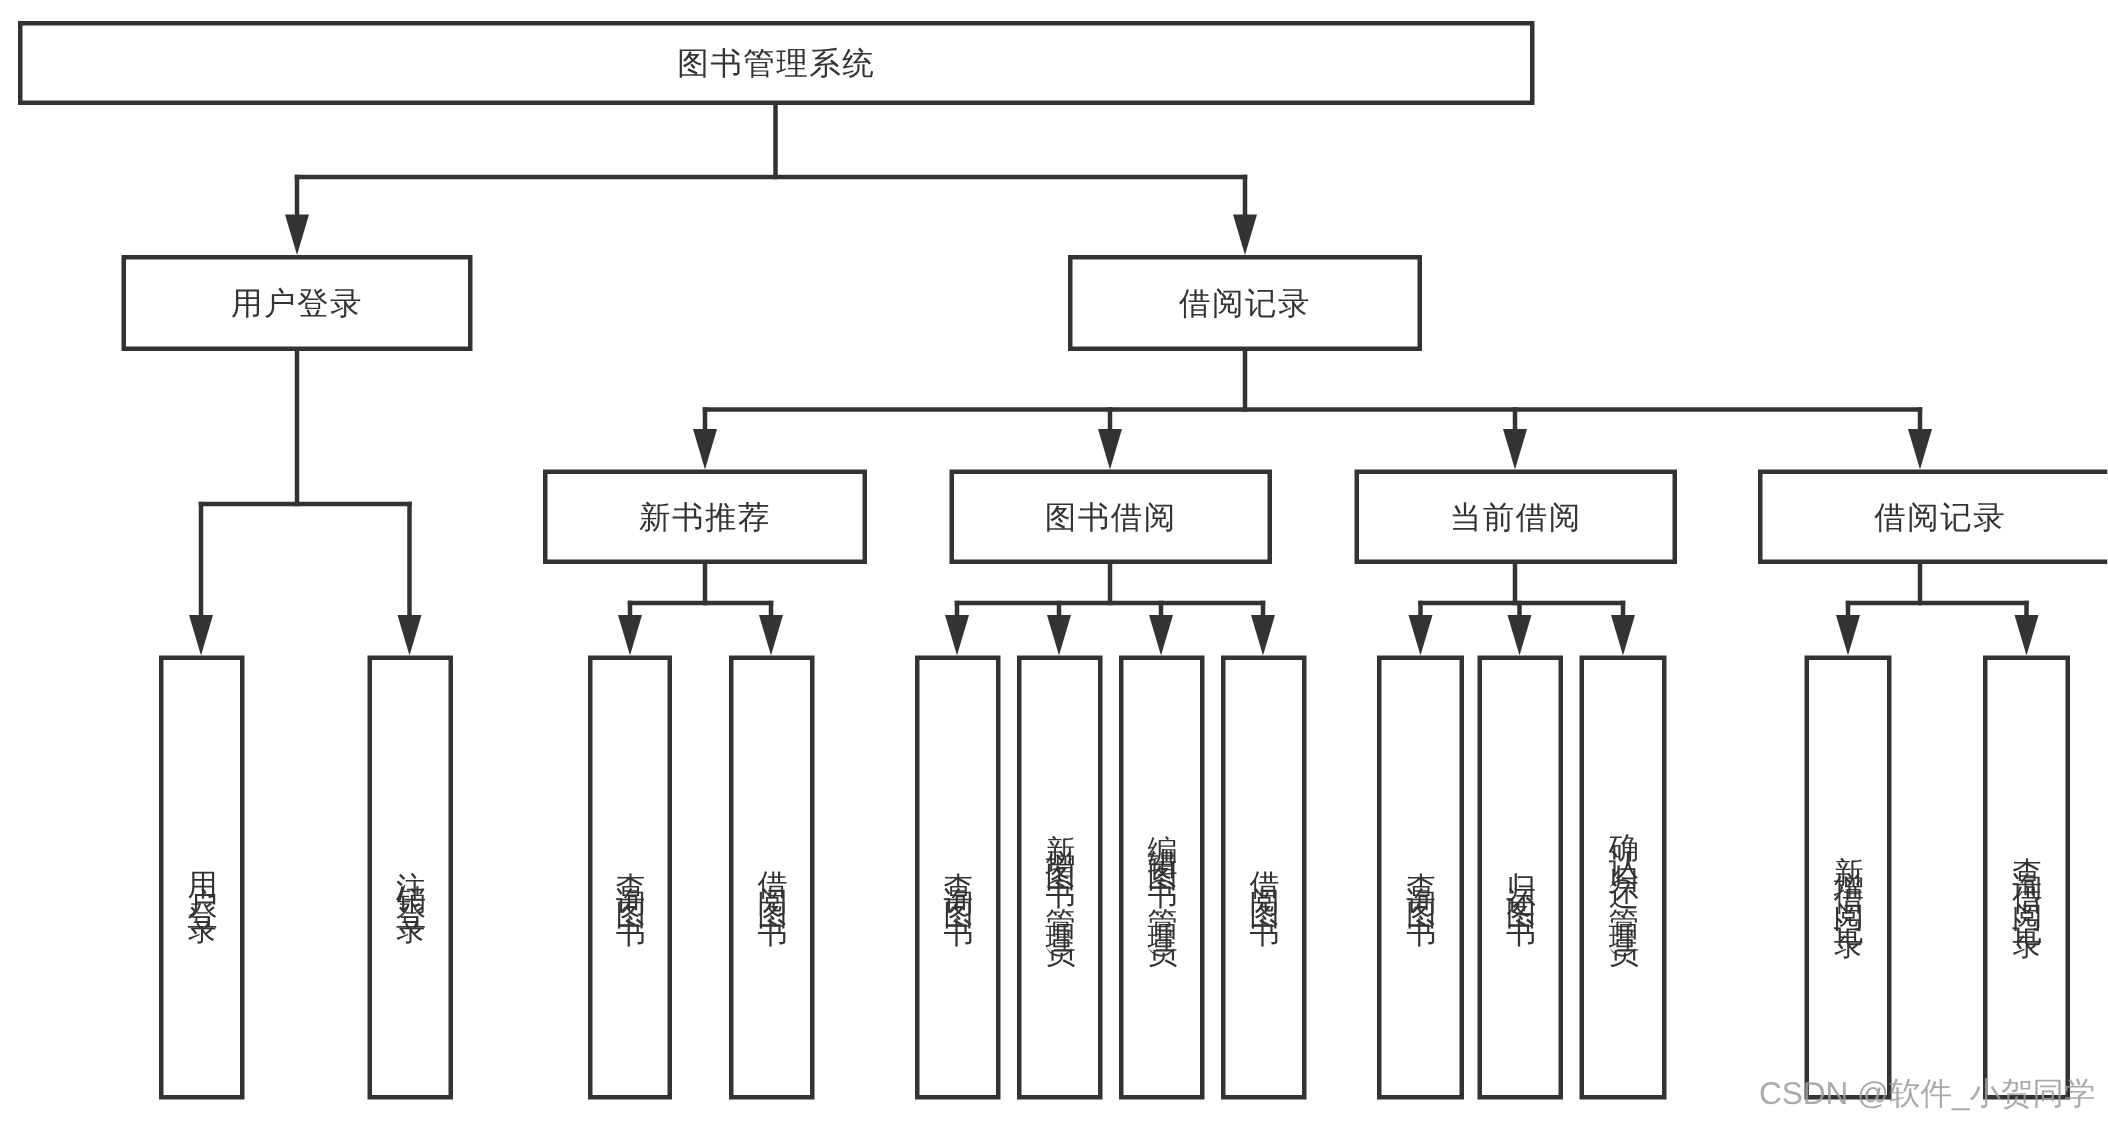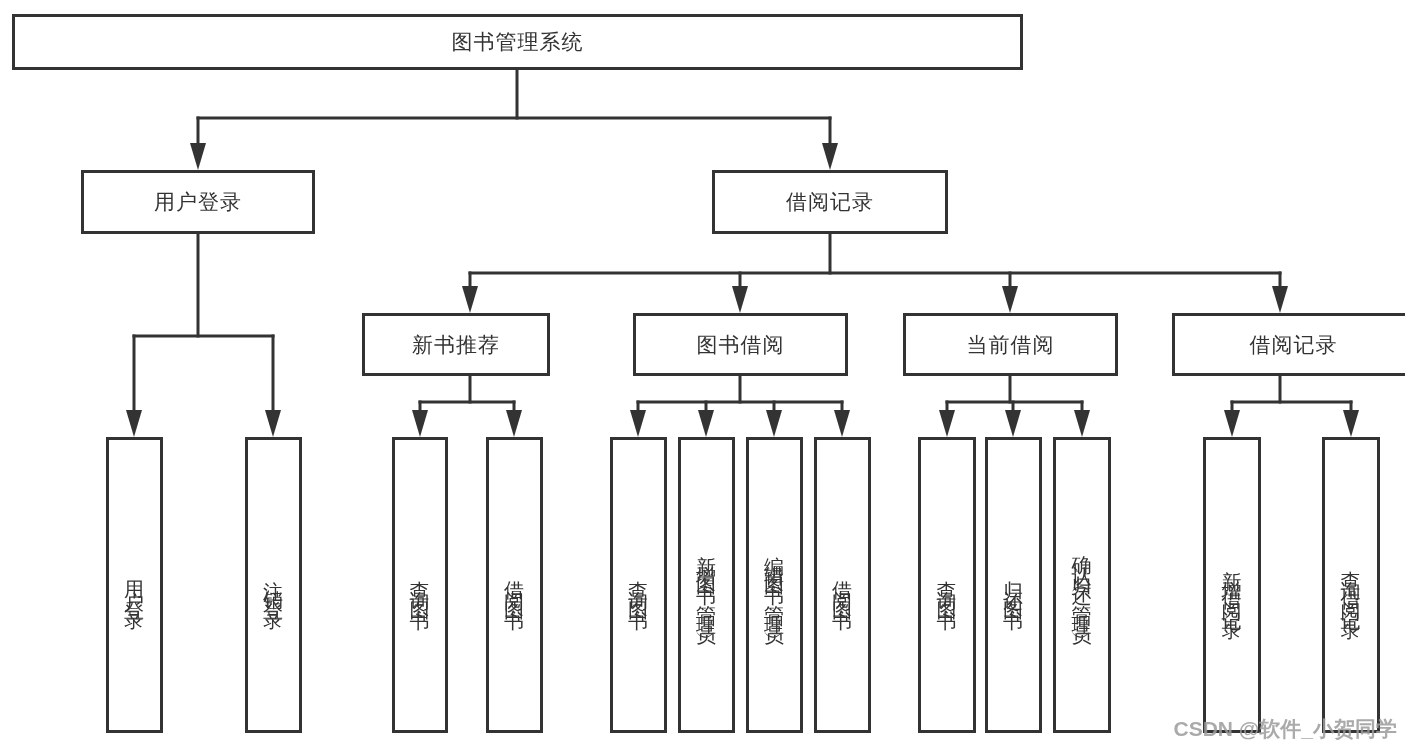--- a/index.html
+++ b/index.html
@@ -65,21 +65,20 @@
   }
   .watermark {
     position: absolute;
     right: 8px;
     bottom: 4px;
     z-index: 3;
     font-size: 21px;
     color: var(--wm);
     opacity: 0.85;
     white-space: nowrap;
-    font-weight: bold;
   }
 </style>
 </head>
 <body>
 
 <div class="stage">
 
   <svg class="connectors" viewBox="0 0 1405 747" xmlns="http://www.w3.org/2000/svg">
 
     <path class="cline" d="M517 70 L517 118"></path>
@@ -146,21 +145,21 @@
     <span class="lbl">图书管理系统</span>
   </div>
 
   <div class="node h" style="left:81px;top:170px;width:234px;height:64px">
     <span class="lbl">用户登录</span>
   </div>
   <div class="node h" style="left:712px;top:170px;width:236px;height:64px">
     <span class="lbl">借阅记录</span>
   </div>
 
-  <div class="node h" style="left:362px;top:313px;width:188px;height:63px">
+  <div class="node h" style="left:362px;top:313px;width:216px;height:63px">
     <span class="lbl">新书推荐</span>
   </div>
   <div class="node h" style="left:633px;top:313px;width:215px;height:63px">
     <span class="lbl">图书借阅</span>
   </div>
   <div class="node h" style="left:903px;top:313px;width:215px;height:63px">
     <span class="lbl">当前借阅</span>
   </div>
   <div class="node h" style="left:1172px;top:313px;width:243px;height:63px">
     <span class="lbl">借阅记录</span>

